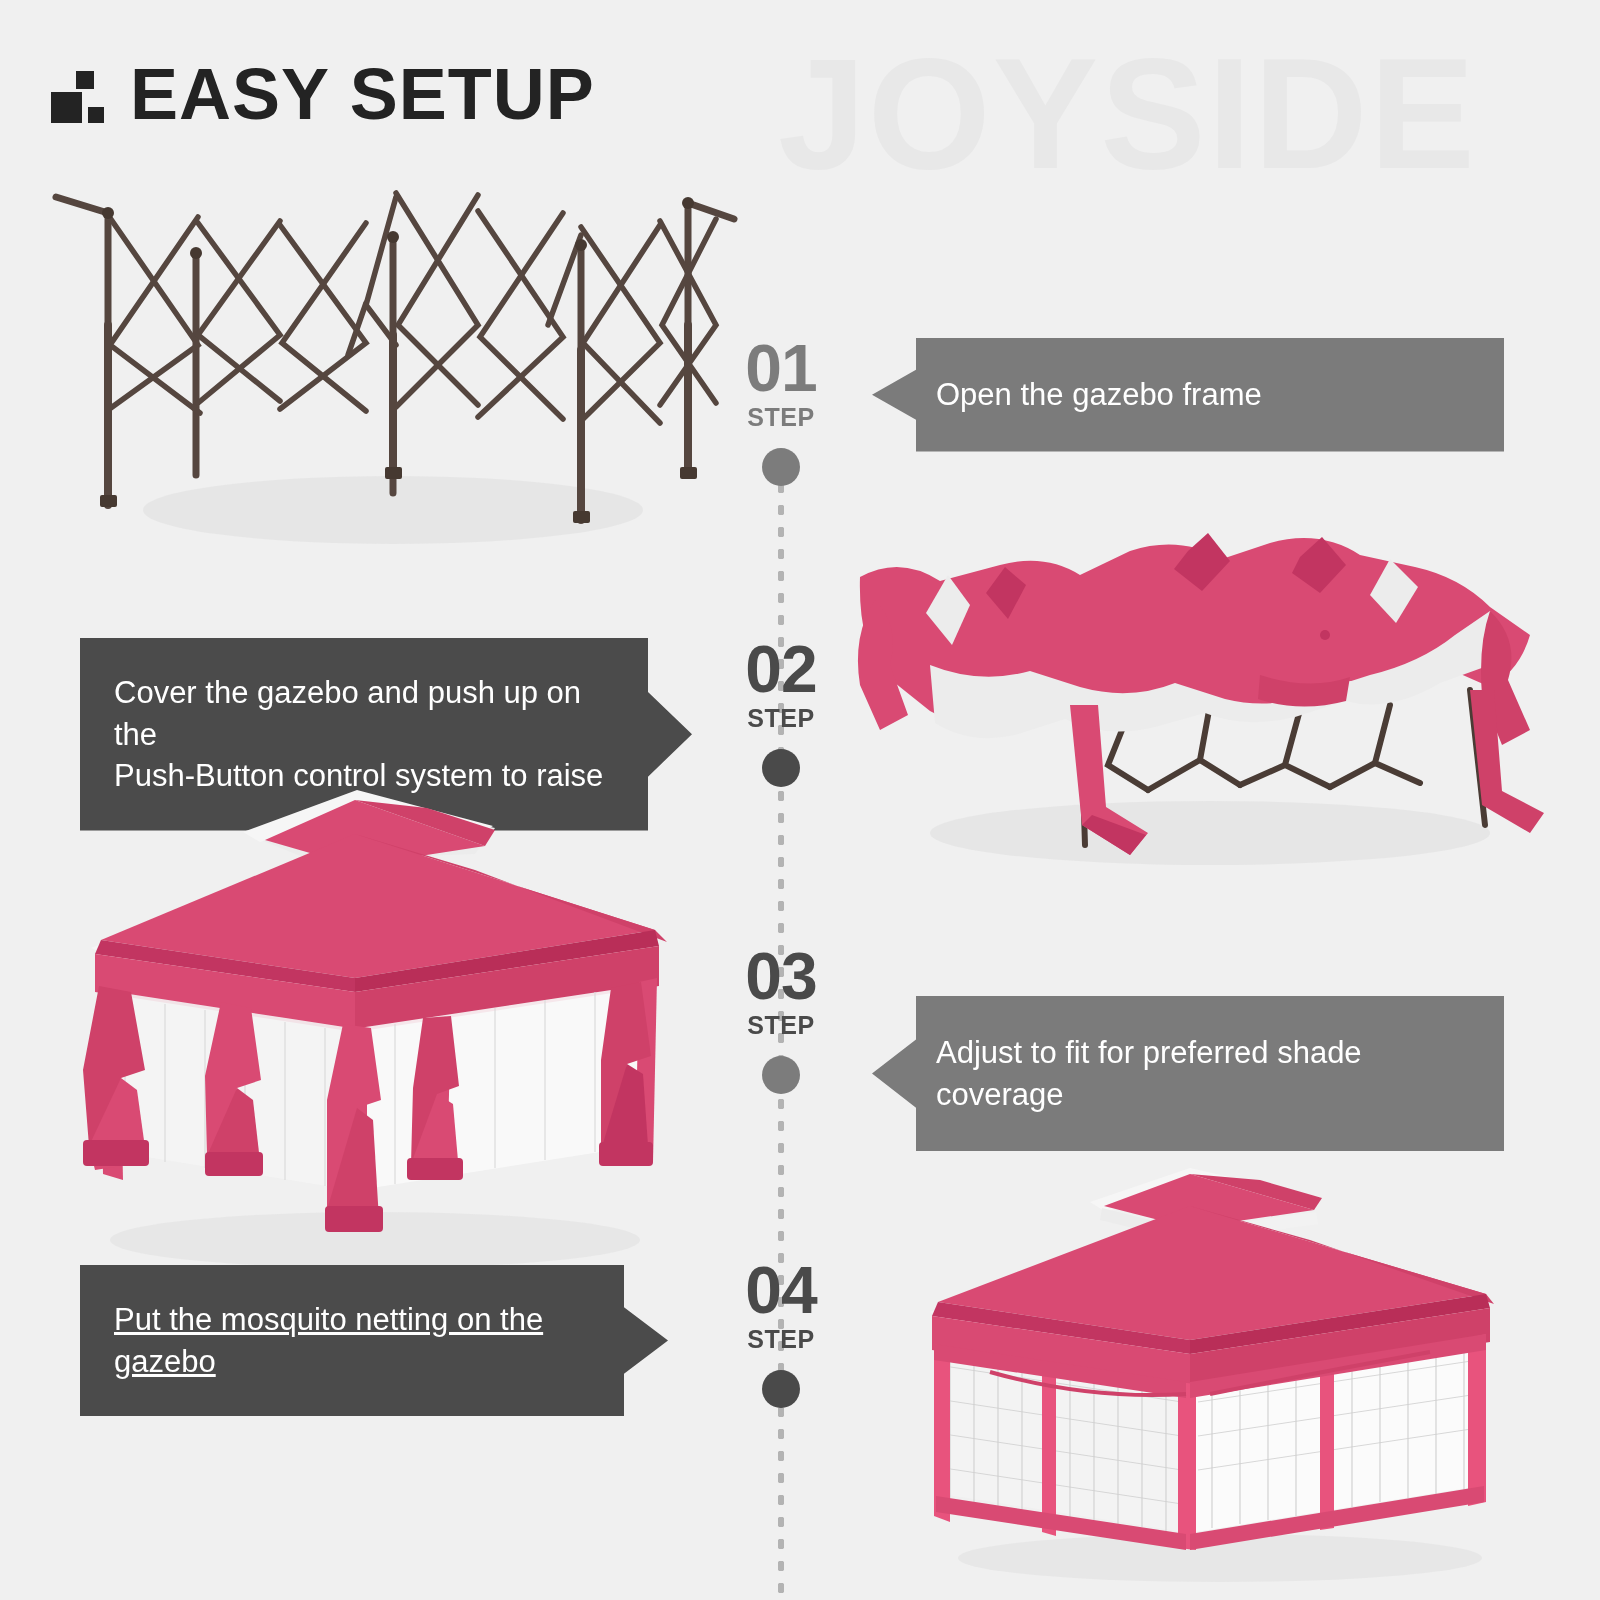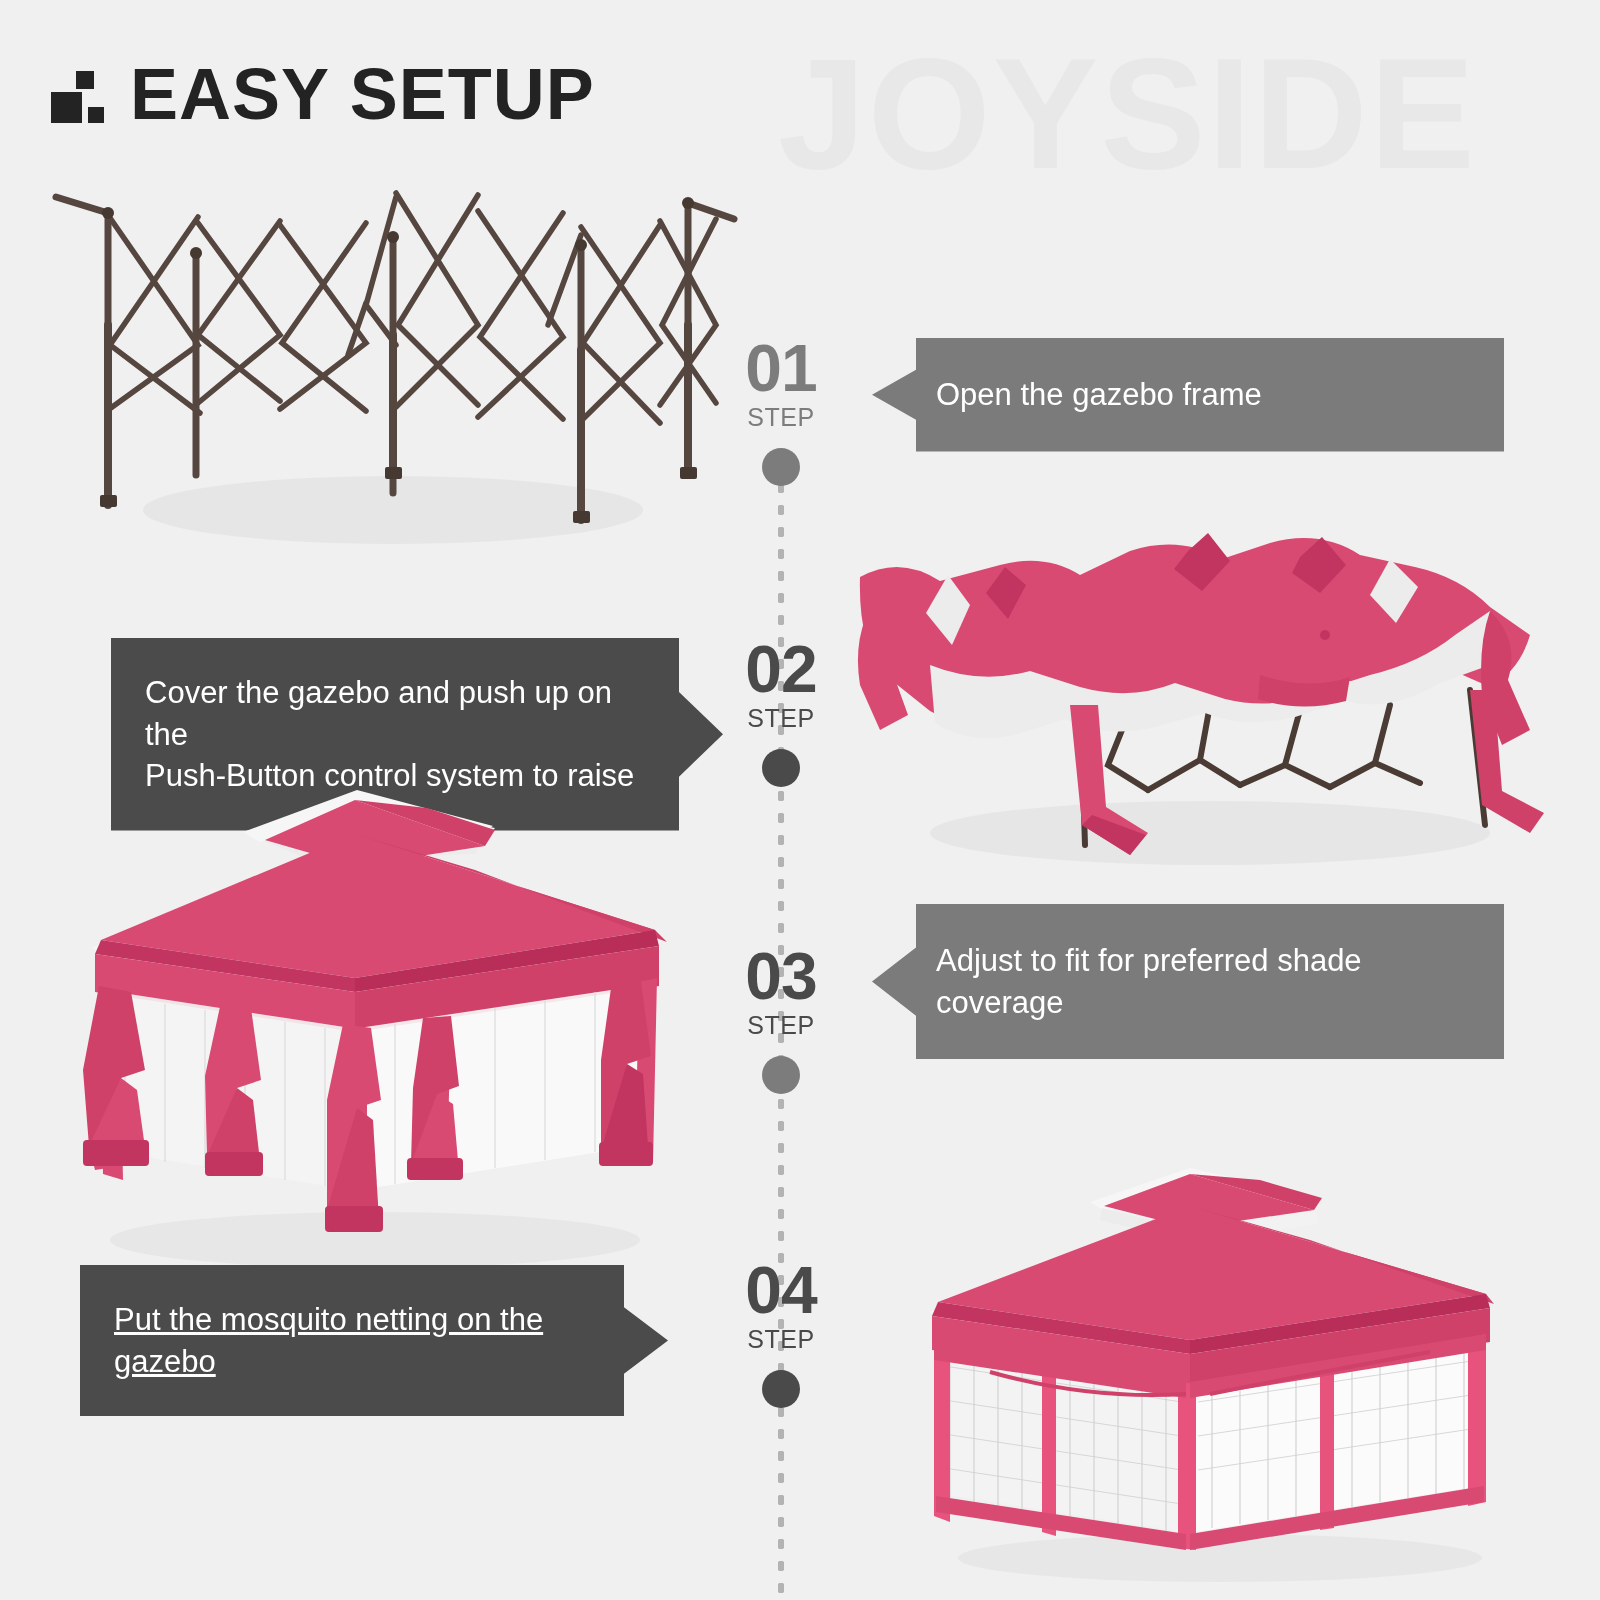--- a/index.html
+++ b/index.html
@@ -52,21 +52,21 @@
     background-size: 6px 22px;
     background-repeat: repeat-y;
   }
 
   .step-marker { position: absolute; width: 150px; text-align: center; }
   .step-num {
     font-size: 66px; font-weight: 700; line-height: 0.98;
     letter-spacing: -1px;
   }
   .step-word {
-    font-size: 25px; font-weight: 400; letter-spacing: 0.5px;
+    font-size: 25px; font-weight: 700; letter-spacing: 0.5px;
     margin-top: 2px;
   }
   .step-dot {
     width: 38px; height: 38px; border-radius: 50%;
     margin: 16px auto 0;
   }
 
   .sm1 { left: 706px; top: 336px; }
   .sm2 { left: 706px; top: 637px; }
   .sm3 { left: 706px; top: 944px; }
@@ -95,22 +95,22 @@
     padding: 36px 34px 36px 64px;
     clip-path: polygon(44px 0, 100% 0, 100% 100%, 44px 100%, 44px 72%, 0 50%, 44px 28%);
   }
   .callout.right-arrow {
     background: #4b4b4b;
     padding: 34px 62px 34px 34px;
     clip-path: polygon(0 0, calc(100% - 44px) 0, calc(100% - 44px) 28%, 100% 50%, calc(100% - 44px) 72%, calc(100% - 44px) 100%, 0 100%);
   }
 
   .co1 { left: 872px; top: 338px; width: 632px; }
-  .co2 { left: 80px;  top: 638px; width: 612px; margin-left: 31px; }
-  .co3 { left: 872px; top: 904px; width: 632px; }
+  .co2 { left: 80px;  top: 638px; width: 612px; }
+  .co3 { left: 872px; top: 996px; width: 632px; }
   .co4 { left: 80px;  top: 1265px; width: 588px; text-decoration: underline; }
 
   
   .photo { position: absolute; }
   .ph-frame { left: 48px;  top: 175px;  width: 690px; height: 390px; }
   .ph-drape { left: 830px; top: 515px;  width: 720px; height: 385px; }
   .ph-open  { left: 55px;  top: 770px;  width: 640px; height: 510px; }
   .ph-net   { left: 890px; top: 1150px; width: 650px; height: 440px; }
   .photo svg { display: block; width: 100%; height: 100%; }
 </style>

